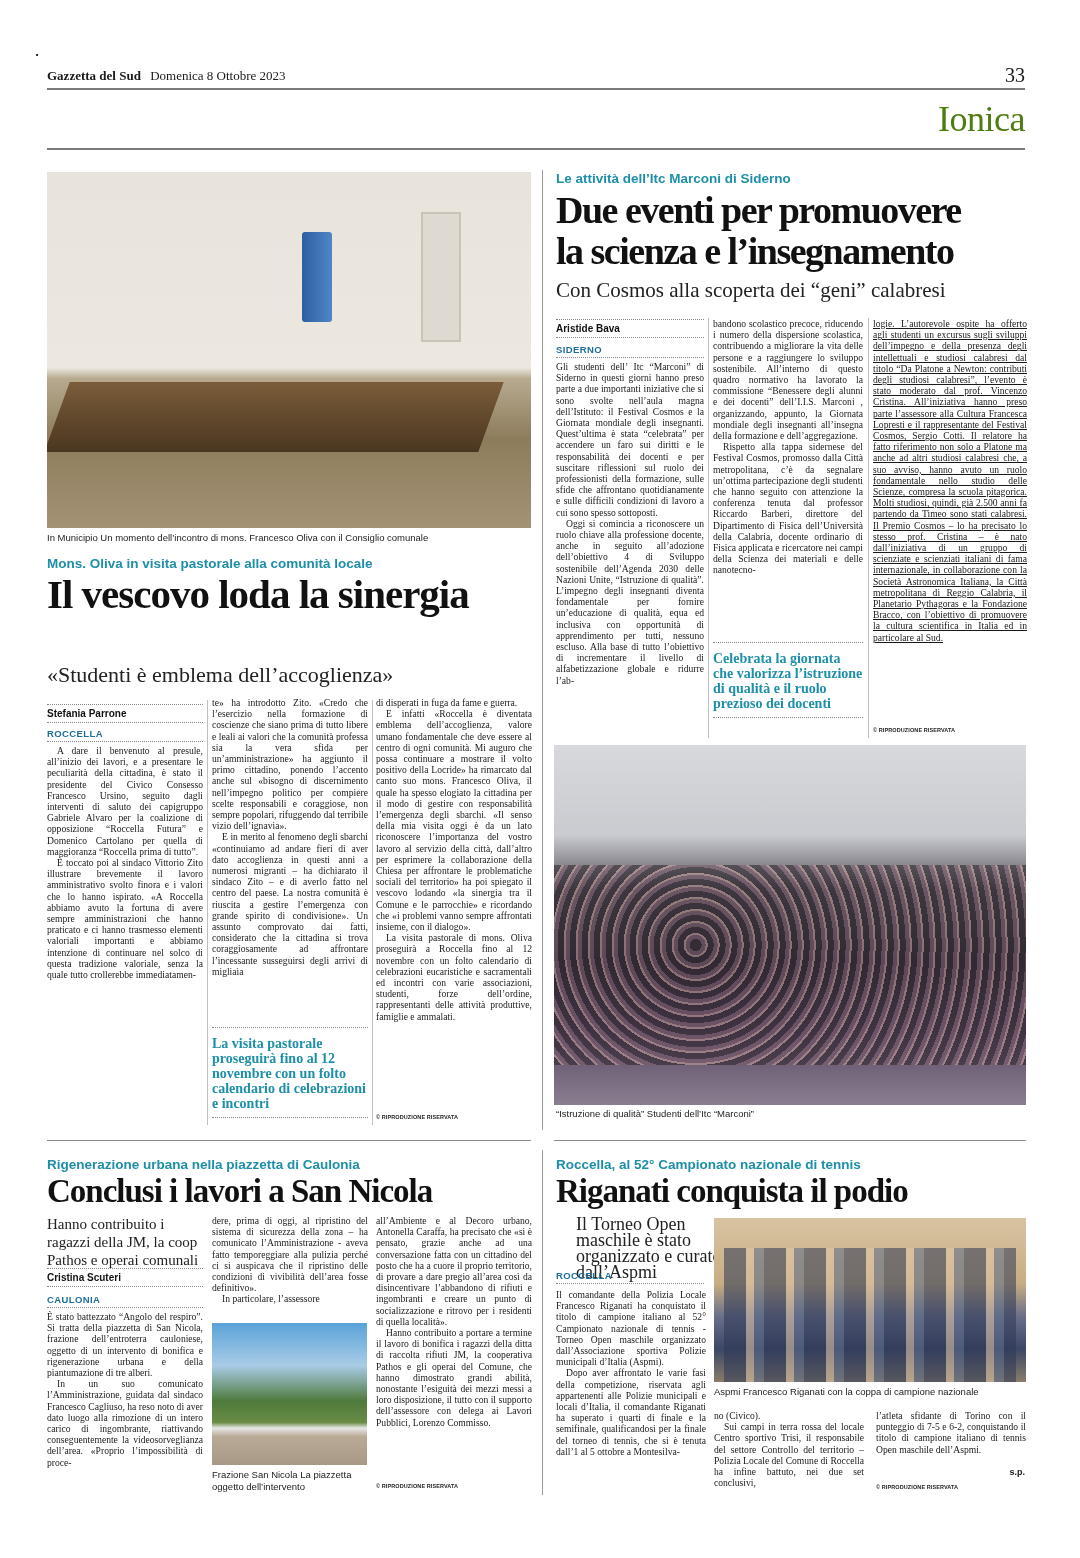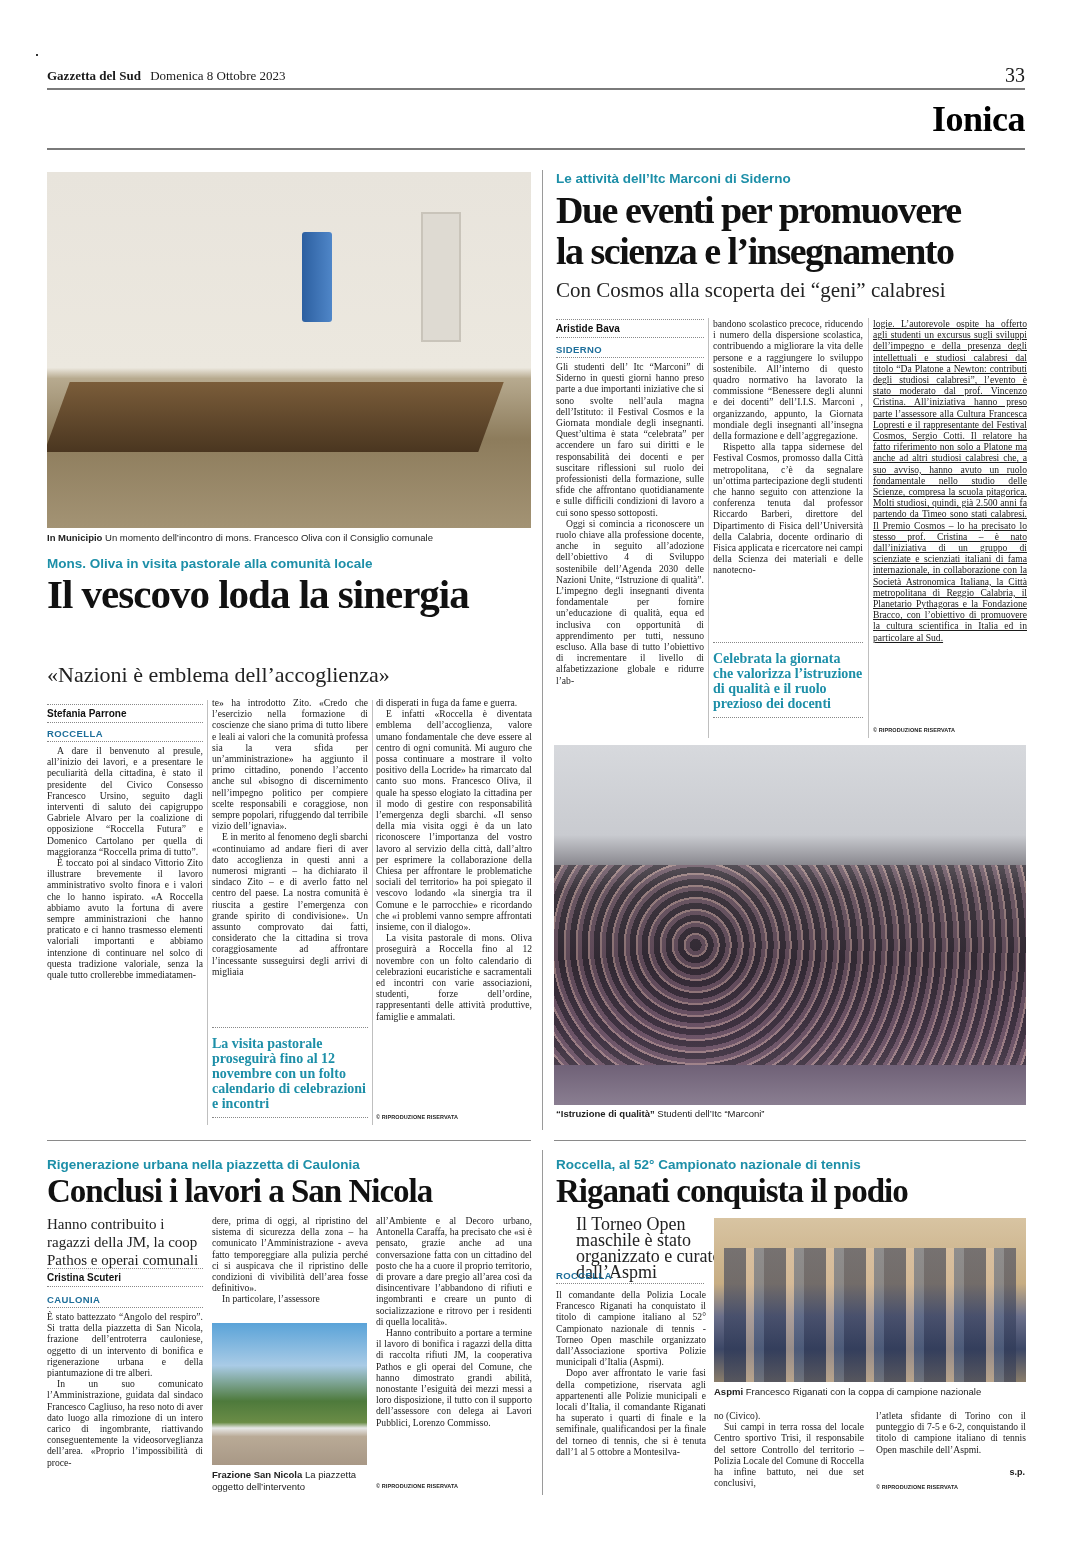--- a/index.html
+++ b/index.html
@@ -5,21 +5,21 @@
   * { margin: 0; padding: 0; box-sizing: border-box; }
   html, body { width: 1080px; height: 1558px; background: #fff; overflow: hidden; }
   body { position: relative; font-family: "DejaVu Serif", serif; color: #1a1a1a; }
   .abs { position: absolute; }
 
   
   .masthead { left: 47px; top: 68px; font-size: 13px; font-family: "Liberation Serif", serif; }
   .masthead b { font-weight: 700; margin-right: 6px; }
   .page-num { right: 55px; top: 64px; font-size: 20px; font-family: "Liberation Serif", serif; }
   .rule { position: absolute; left: 47px; right: 55px; height: 2px; background: #7a7a7a; }
-  .section { right: 55px; top: 98px; font-size: 36px; font-weight: 700; color: #000000; font-family: "Liberation Serif", serif; letter-spacing: -0.5px; }
+  .section { right: 55px; top: 98px; font-size: 36px; font-weight: 400; color: #4d7c0f; font-family: "Liberation Serif", serif; letter-spacing: -0.5px; }
 
   .vdiv { position: absolute; width: 1px; background: #bfbfbf; }
   .hdiv { position: absolute; height: 1px; background: #8a8a8a; }
 
   
   .photo { position: absolute; overflow: hidden; }
   .ph-municipio { left: 47px; top: 172px; width: 484px; height: 356px;
     background:
       linear-gradient(180deg, #e8e4dc 0%, #ece8df 55%, #b7aa8f 58%, #8d7c5c 75%, #a39374 100%); }
   .ph-municipio .table { position: absolute; left: 10px; right: 40px; top: 210px; height: 70px; background: linear-gradient(180deg,#7b5d3a,#4a3620); transform: skewX(-20deg); }
@@ -34,21 +34,21 @@
   .ph-sannicola { left: 212px; top: 1323px; width: 155px; height: 142px;
     background: linear-gradient(180deg, #5aa3d8 0%, #a9cbe6 30%, #4e7a3c 55%, #6a8c46 70%, #e8e8e8 74%, #b9aa96 80%, #a89886 100%); }
 
   .ph-tennis { left: 714px; top: 1218px; width: 312px; height: 164px;
     background: linear-gradient(180deg, #d8c4a2 0%, #c7ad83 40%, #6a6f8a 60%, #3c4766 80%, #8a7d6a 100%); }
   .ph-tennis .people { position: absolute; left: 10px; right: 10px; top: 30px; bottom: 0;
     background: repeating-linear-gradient(90deg, #2d3754 0 22px, #e0c5a8 22px 30px, #5a6a88 30px 40px); opacity: .55; }
 
   
   .caption { position: absolute; font-family: "Liberation Sans", sans-serif; font-size: 9.5px; color: #222; line-height: 12px; }
-  .caption b { font-weight: 700; }
+  .caption b { font-weight: 400; }
 
   
   .kicker { position: absolute; font-family: "Liberation Sans", sans-serif; font-weight: 700; color: #1d8fa8; font-size: 13.5px; }
   .headline { position: absolute; font-family: "Liberation Serif", serif; font-weight: 700; color: #111; letter-spacing: -1px; }
   .deck { position: absolute; font-family: "Liberation Serif", serif; color: #222; }
 
   .byline { position: absolute; font-family: "Liberation Sans", sans-serif; font-weight: 700; font-size: 10px; color: #111; border-top: 1px dotted #888; border-bottom: 1px dotted #888; padding: 3px 0; }
   .location { position: absolute; font-family: "Liberation Sans", sans-serif; font-weight: 700; font-size: 9.5px; color: #1d6e9a; letter-spacing: .4px; border-bottom: 1px dotted #888; padding-bottom: 2px; }
 
   .col { position: absolute; font-family: "Liberation Serif", serif; font-size: 9.6px; line-height: 11.2px; text-align: justify; hyphens: auto; color: #1a1a1a; }
@@ -81,21 +81,21 @@
   <div class="table"></div>
 </div>
 <div class="caption" style="left:47px; top:532px; width:484px;">
   <b>In Municipio</b>
   <span>Un momento dell’incontro di mons. Francesco Oliva con il Consiglio comunale</span>
 </div>
 <div class="kicker" style="left:47px; top:556px;">Mons. Oliva in visita pastorale alla comunità locale</div>
 <div class="headline" style="left:47px; top:572px; font-size:41px; line-height:44px;">
   <div>Il vescovo loda la sinergia</div>
 </div>
-<div class="deck" style="left:47px; top:662px; font-size:22px;">«Nazioni è emblema dell’accoglienza»</div>
+<div class="deck" style="left:47px; top:662px; font-size:22px;">«Studenti è emblema dell’accoglienza»</div>
 
 <div class="byline" style="left:47px; top:704px; width:156px;">Stefania Parrone</div>
 <div class="location" style="left:47px; top:728px; width:156px;">ROCCELLA</div>
 
 <div class="col" style="left:47px; top:745px; width:156px;">
   <p>A dare il benvenuto al presule, all’inizio dei lavori, e a presentare le peculiarità della cittadina, è stato il presidente del Civico Consesso Francesco Ursino, seguito dagli interventi di saluto dei capigruppo Gabriele Alvaro per la coalizione di opposizione “Roccella Futura” e Domenico Cartolano per quella di maggioranza “Roccella prima di tutto”.</p>
   <p>È toccato poi al sindaco Vittorio Zito illustrare brevemente il lavoro amministrativo svolto finora e i valori che lo hanno ispirato. «A Roccella abbiamo avuto la fortuna di avere sempre amministrazioni che hanno praticato e ci hanno trasmesso elementi valoriali importanti e abbiamo intenzione di continuare nel solco di questa tradizione valoriale, senza la quale tutto crollerebbe immediatamen-</p>
 </div>
 <div class="vdiv" style="left:207px; top:700px; height:425px;"></div>
 <div class="col" style="left:212px; top:697px; width:156px;">

